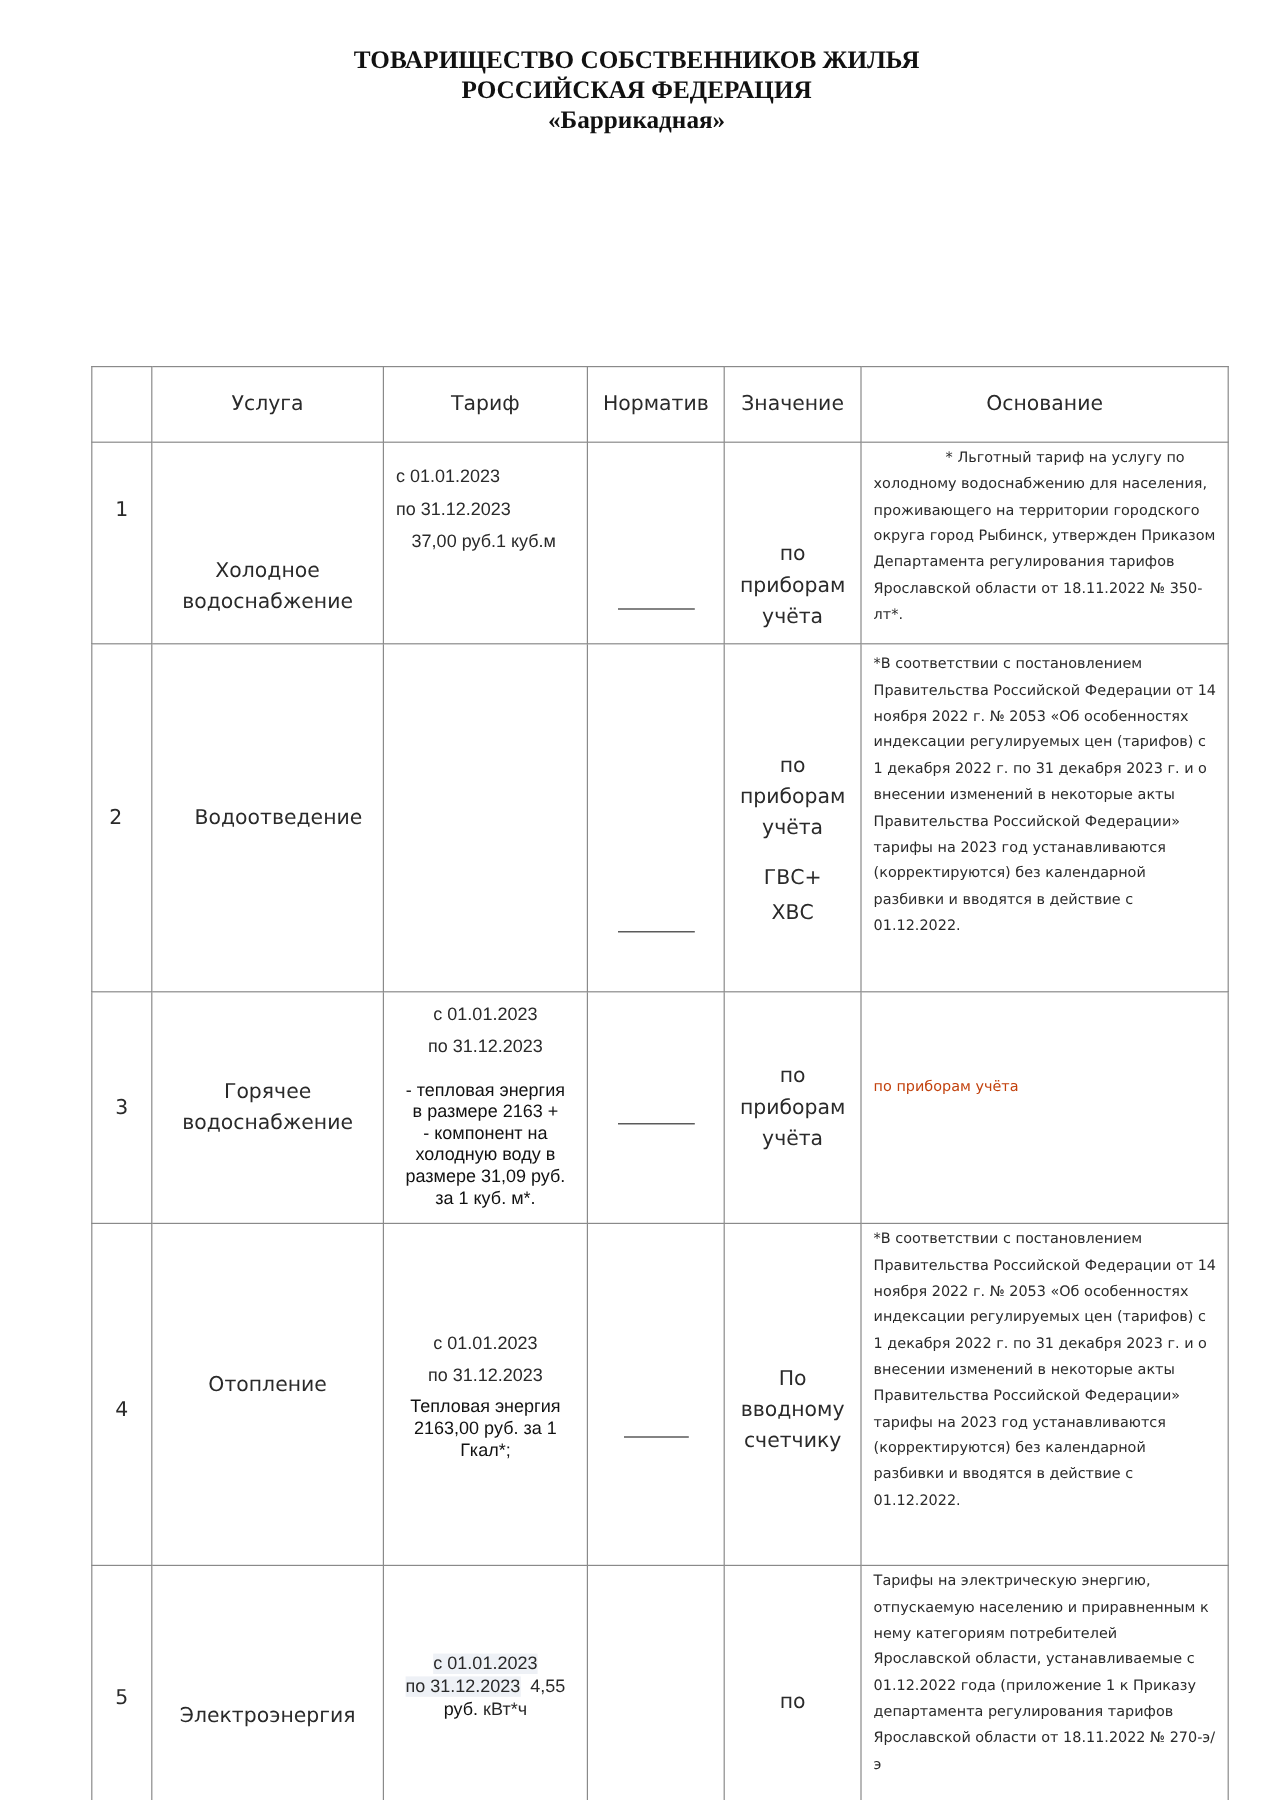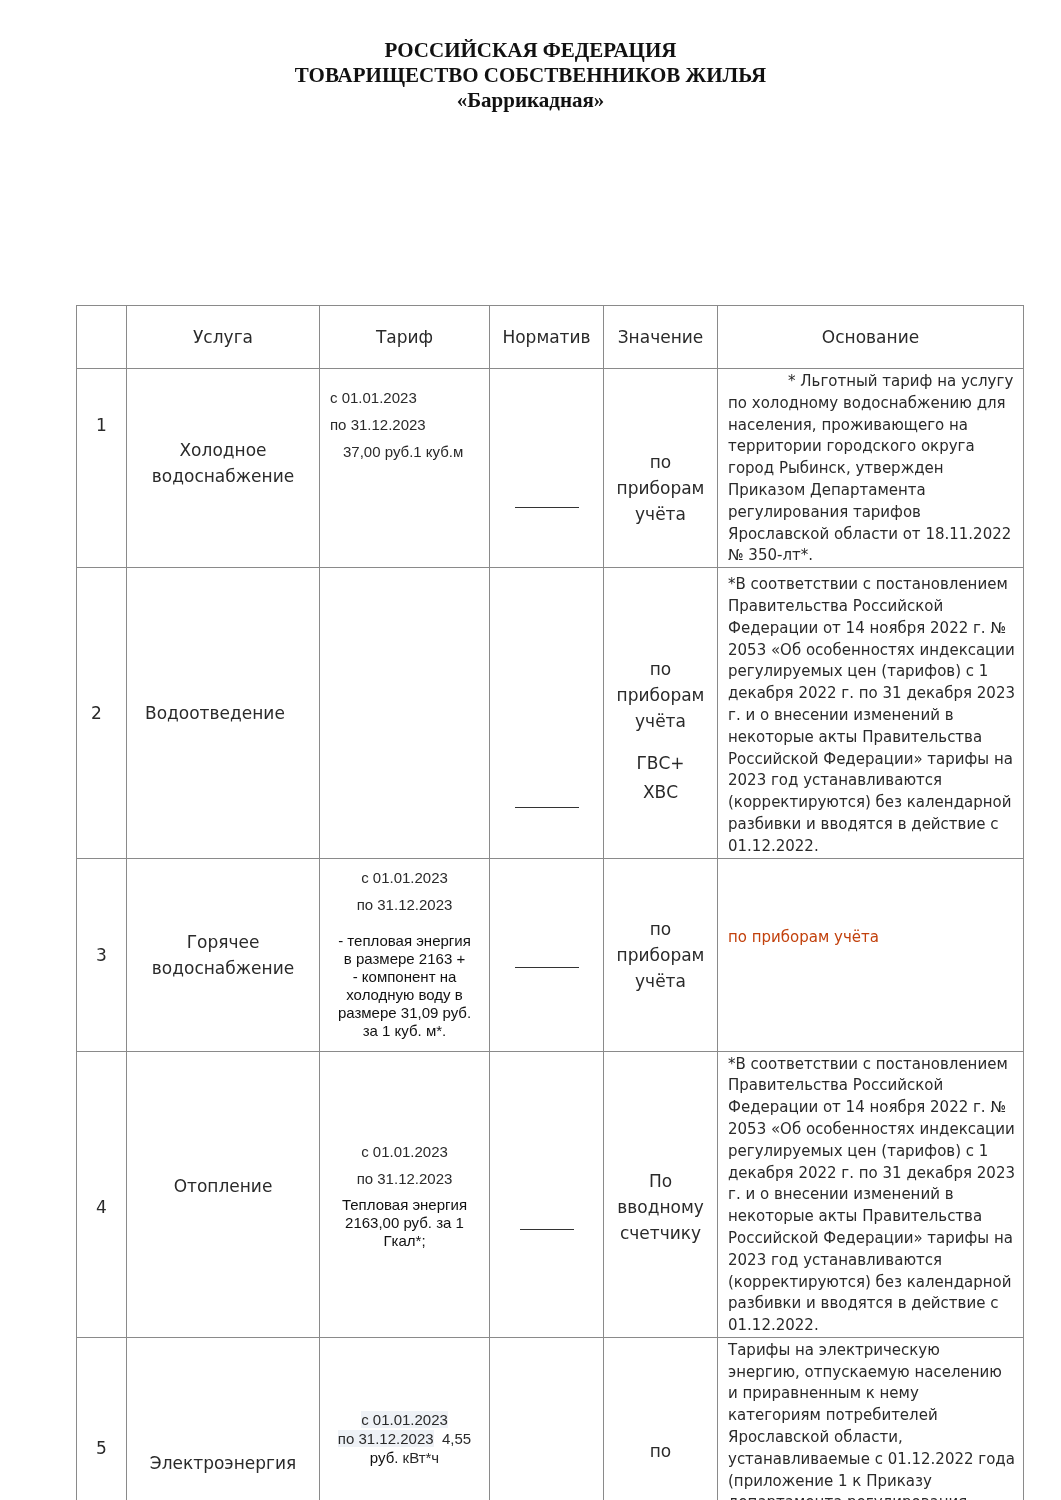--- a/index.html
+++ b/index.html
@@ -21,29 +21,29 @@
     th.th-val, th.th-basis { vertical-align: top; padding-top: 8px; }
 
     .num { font-size: 17px; text-align: center; }
     .svc { font-size: 17px; text-align: center; line-height: 26px; }
     .tariff { font-family: "Liberation Sans", sans-serif; font-size: 15px; color: #444; }
     .tariff .dl { line-height: 27px; }
     .tariff .blk { color: #111; line-height: 18px; }
     .norm { text-align: center; }
     .dash { display: inline-block; width: 64px; border-top: 1.5px solid #333; }
     .val { font-size: 17px; text-align: center; line-height: 26px; }
-    .basis { font-size: 15px; line-height: 21.8px; padding: 0 8px 0 10px !important; color: #222; }
+    .basis { font-size: 12px; line-height: 21.8px; padding: 0 8px 0 10px !important; color: #222; }
     .hl { background: #eef1f6; }
   </style>
 </head>
 <body>
 
 <div class="header">
+  <div class="line bold">ТОВАРИЩЕСТВО СОБСТВЕННИКОВ ЖИЛЬЯ</div>
   <div class="line bold">РОССИЙСКАЯ ФЕДЕРАЦИЯ</div>
-  <div class="line bold">ТОВАРИЩЕСТВО СОБСТВЕННИКОВ ЖИЛЬЯ</div>
   <div class="line bold">«Баррикадная»</div>
 </div>
 
 <table class="tariffs">
   <colgroup>
     <col class="c-num">
       <col class="c-svc">
       <col class="c-tar">
       <col class="c-norm">
       <col class="c-val">
@@ -56,21 +56,21 @@
       <th>Тариф</th>
       <th>Норматив</th>
       <th class="th-val">Значение</th>
       <th class="th-basis">Основание</th>
     </tr>
   </thead>
   <tbody>
 
     <tr style="height:168px">
       <td class="num" style="vertical-align:top;padding-top:46px">1</td>
-      <td class="svc" style="vertical-align:top;padding-top:68px">
+      <td class="svc" style="vertical-align:top;padding-top:94px">
         <div>Холодное</div>
         <div>водоснабжение</div>
       </td>
       <td class="tariff" style="vertical-align:top;padding:15px 0 0 10px">
         <div class="dl">с 01.01.2023</div>
         <div class="dl">по 31.12.2023</div>
         <div class="dl" style="padding-left:13px">37,00 руб.1 куб.м</div>
       </td>
       <td class="norm" style="vertical-align:top;padding-top:124px">
         <span class="dash"></span>
@@ -78,21 +78,21 @@
       <td class="val" style="vertical-align:top;padding-top:80px">
         <div>по</div>
         <div>приборам</div>
         <div>учёта</div>
       </td>
       <td class="basis" style="vertical-align:top;padding-top:2px!important;text-indent:60px">* Льготный тариф на услугу по холодному водоснабжению для населения, проживающего на территории городского округа город Рыбинск, утвержден Приказом Департамента регулирования тарифов Ярославской области от 18.11.2022 № 350-лт*.</td>
     </tr>
 
     <tr style="height:290px">
       <td class="num" style="text-align:left;padding-left:14px">2</td>
-      <td class="svc" style="text-align:left;padding-left:18px">
+      <td class="svc" style="text-align:center;padding-left:18px">
         <div>Водоотведение</div>
       </td>
       <td class="tariff"></td>
       <td class="norm" style="vertical-align:top;padding-top:225px">
         <span class="dash"></span>
       </td>
       <td class="val" style="vertical-align:top;padding-top:88px">
         <div>по</div>
         <div>приборам</div>
         <div>учёта</div>

